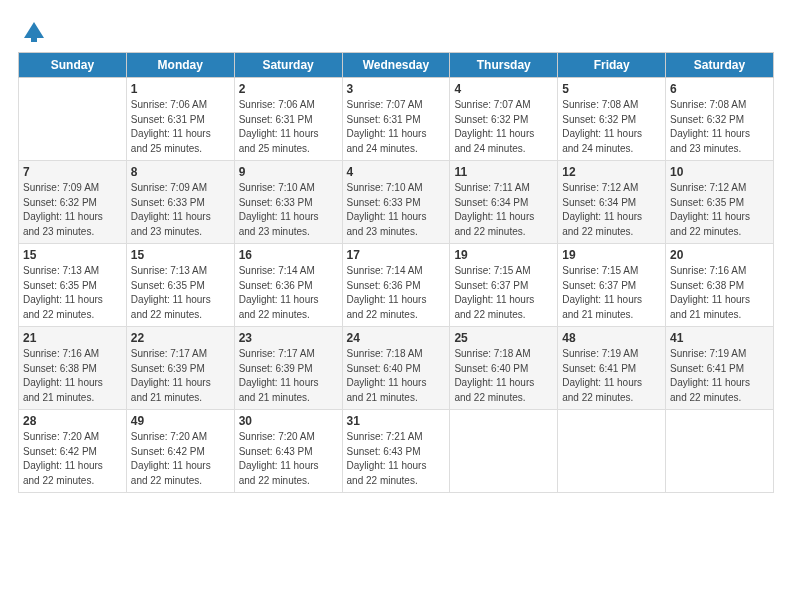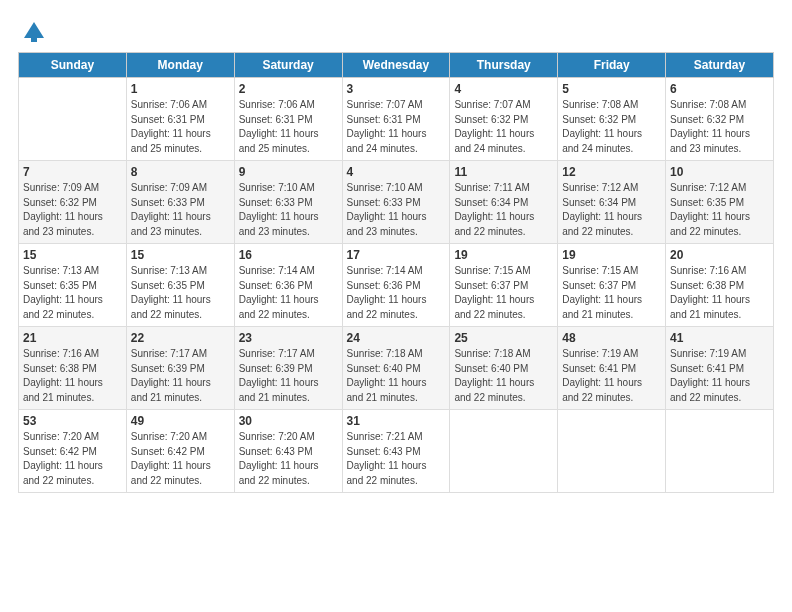--- a/index.html
+++ b/index.html
@@ -326,21 +326,21 @@
           <td>
             <span class="day-number">41</span>
             <div class="day-info" style="white-space: pre-line;">Sunrise: 7:19 AM
 Sunset: 6:41 PM
 Daylight: 11 hours
 and 22 minutes.</div>
           </td>
         </tr>
         <tr>
           <td>
-            <span class="day-number">53</span>
+            <span class="day-number">28</span>
             <div class="day-info" style="white-space: pre-line;">Sunrise: 7:20 AM
 Sunset: 6:42 PM
 Daylight: 11 hours
 and 22 minutes.</div>
           </td>
           <td>
             <span class="day-number">49</span>
             <div class="day-info" style="white-space: pre-line;">Sunrise: 7:20 AM
 Sunset: 6:42 PM
 Daylight: 11 hours

